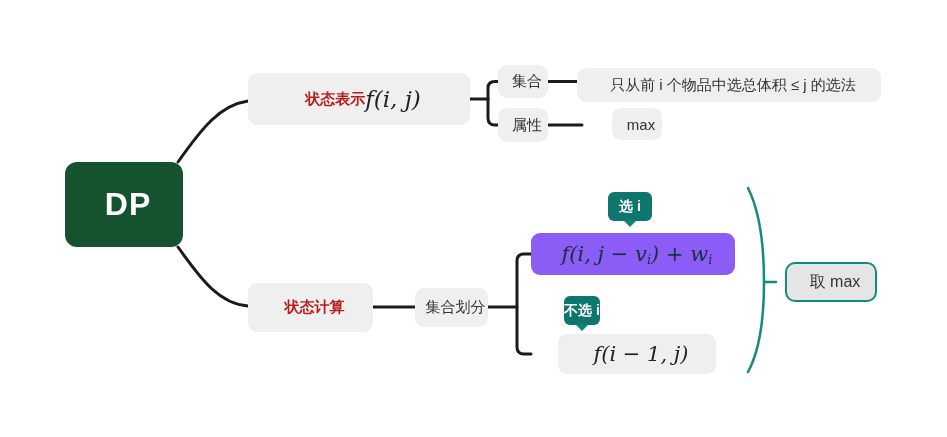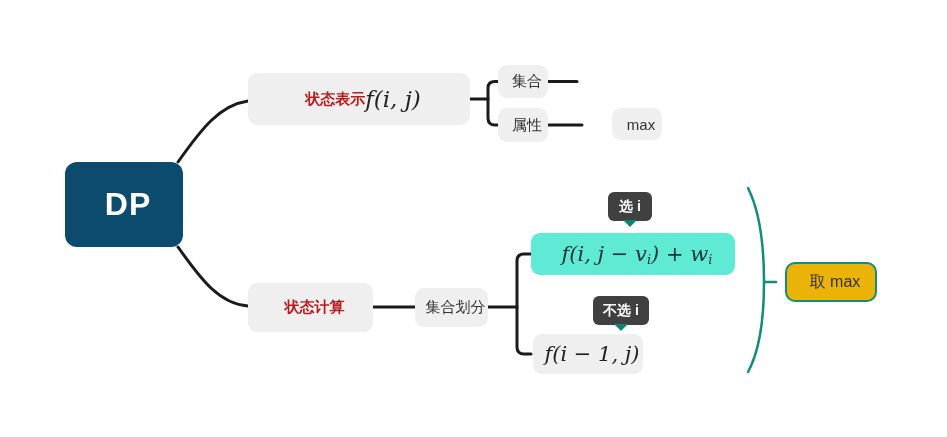--- a/index.html
+++ b/index.html
@@ -7,45 +7,45 @@
     position:relative;width:947px;height:437px;background:#ffffff;
     font-family:"Liberation Sans", sans-serif;overflow:hidden;
   }
   .edges{position:absolute;left:0;top:0;width:947px;height:437px;z-index:0;}
   .node{
     position:absolute;display:flex;align-items:center;justify-content:center;
     box-sizing:border-box;z-index:2;white-space:nowrap;padding-left:8px;
   }
   .gray{background:#EFEFEF;border-radius:9px;color:#333333;}
   .root{
-    background:#0c4a6e;border-radius:12px;color:#ffffff;
+    background:#14532d;border-radius:12px;color:#ffffff;
     font-size:32px;font-weight:bold;letter-spacing:1px;
   }
   .title-bold{font-weight:bold;font-size:15px;color:#b91c1c;}
   .small-label{font-size:15px;color:#333333;}
   .math{font-family:"DejaVu Serif", serif;font-style:italic;color:#222222;}
   .math sub{font-size:0.62em;vertical-align:-0.22em;font-style:italic;}
   .formula-main{font-size:21px;}
   .title-math{font-size:23px;}
   .highlight{
-    background:#5eead4;border-radius:9px;color:#14323A;
+    background:#8b5cf6;border-radius:9px;color:#14323A;
   }
   .highlight .math{color:#14323A;}
   .badge{
     position:absolute;display:flex;align-items:center;justify-content:center;
-    background:#404040;color:#ffffff;font-size:14px;font-weight:bold;
+    background:#0f766e;color:#ffffff;font-size:14px;font-weight:bold;
     border-radius:6px;z-index:3;
   }
   .badge::after{
     content:"";position:absolute;left:50%;bottom:-6px;transform:translateX(-50%);
     width:0;height:0;border-left:7px solid transparent;border-right:7px solid transparent;
     border-top:7px solid #0F8471;
   }
   .summary-node{
-    background:#eab308;border:2.5px solid #128C7B;border-radius:10px;
+    background:#e5e5e5;border:2.5px solid #128C7B;border-radius:10px;
     font-size:16px;color:#333333;
   }
 </style>
 </head>
 <body>
 
 <div class="canvas">
 
   <svg class="edges" viewBox="0 0 947 437" xmlns="http://www.w3.org/2000/svg">
     <g fill="none" stroke="#1B1B1B" stroke-width="3" stroke-linecap="round">
@@ -71,20 +71,23 @@
 
   <div class="node gray" style="left:248px;top:73px;width:222px;height:52px;">
     <span class="title-bold">状态表示</span>
     <span class="math title-math">f(i, j)</span>
   </div>
 
   <div class="node gray small-label" style="left:498px;top:65px;width:50px;height:33px;">
     <span>集合</span>
   </div>
 
+  <div class="node gray small-label" style="left:577px;top:68px;width:304px;height:34px;">
+    <span>只从前 i 个物品中选总体积 ≤ j 的选法</span>
+  </div>
 
   <div class="node gray small-label" style="left:498px;top:108px;width:50px;height:34px;align-items:center;">
     <span>属性</span>
   </div>
 
   <div class="node gray small-label" style="left:612px;top:108px;width:50px;height:32px;">
     <span>max</span>
   </div>
 
   <div class="node gray small-label" style="left:415px;top:288px;width:73px;height:39px;">
@@ -98,25 +101,25 @@
   <div class="badge" style="left:608px;top:192px;width:44px;height:29px;">
     <span>选 i</span>
   </div>
 
   <div class="node highlight" style="left:531px;top:233px;width:204px;height:42px;">
     <span class="math formula-main">
       <span>f(i, j − v</span><sub>i</sub><span>) + w</span><sub>i</sub>
     </span>
   </div>
 
-  <div class="badge" style="left:593px;top:296px;width:56px;height:29px;">
+  <div class="badge" style="left:564px;top:296px;width:36px;height:29px;">
     <span>不选 i</span>
   </div>
 
-  <div class="node gray" style="left:533px;top:334px;width:110px;height:40px;">
+  <div class="node gray" style="left:558px;top:334px;width:158px;height:40px;">
     <span class="math formula-main">f(i − 1, j)</span>
   </div>
 
   <div class="node summary-node" style="left:785px;top:262px;width:92px;height:40px;">
     <span>取 max</span>
   </div>
 
 </div>
 
 </body></html>

